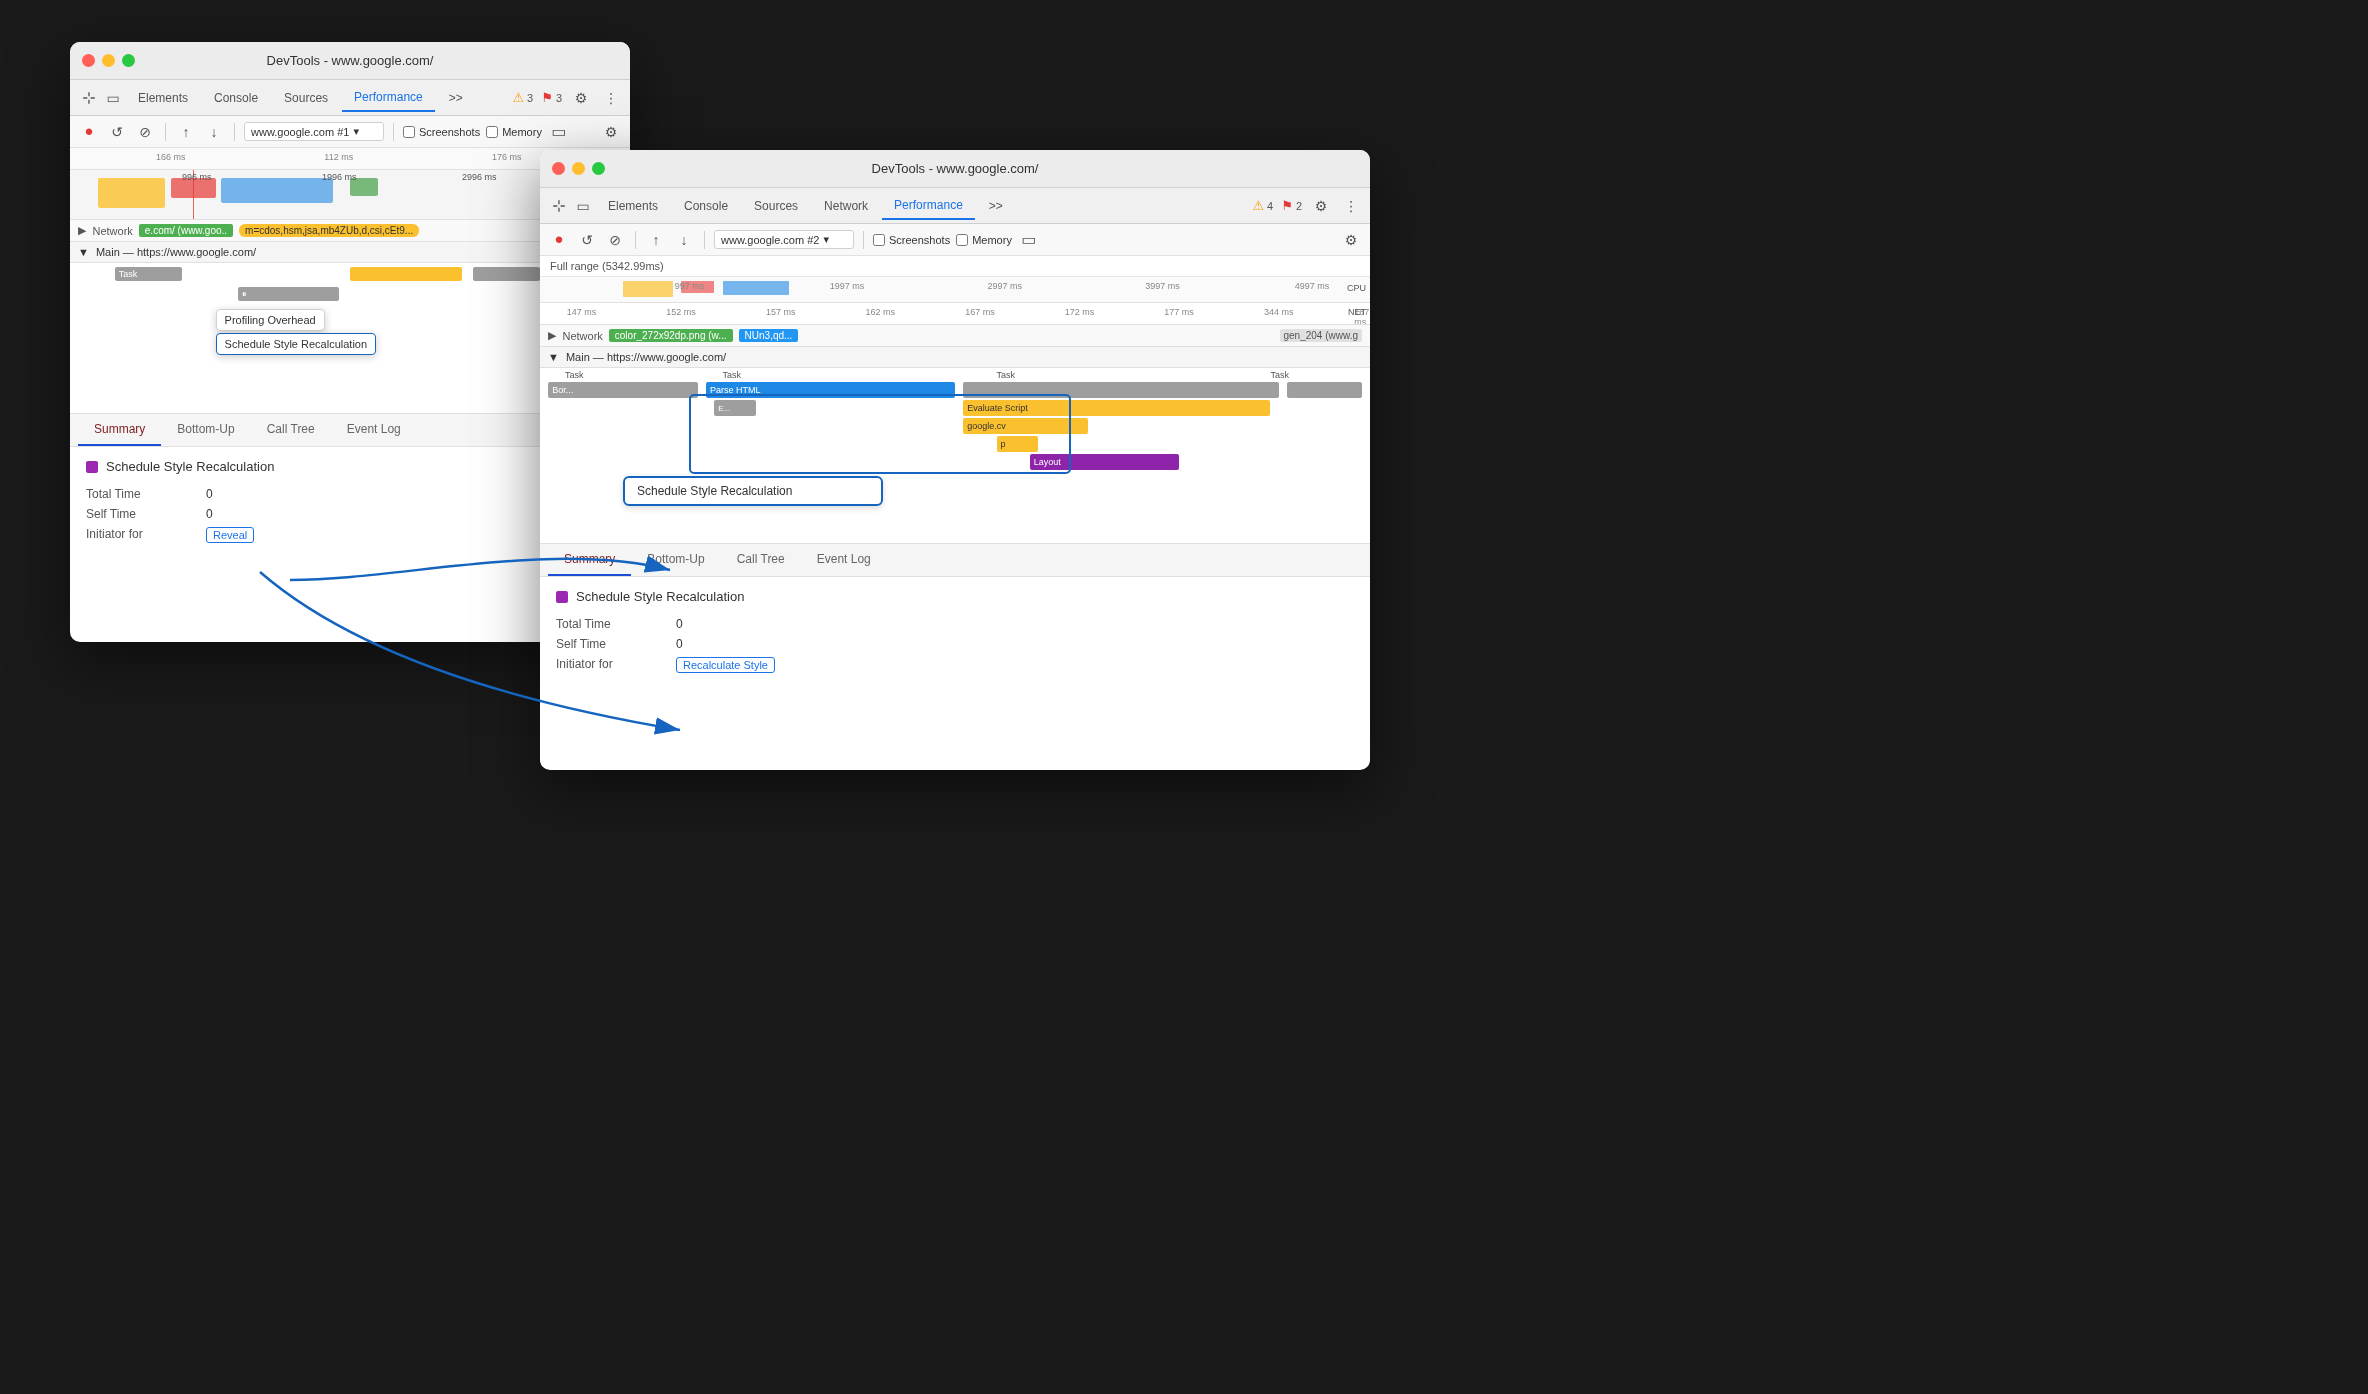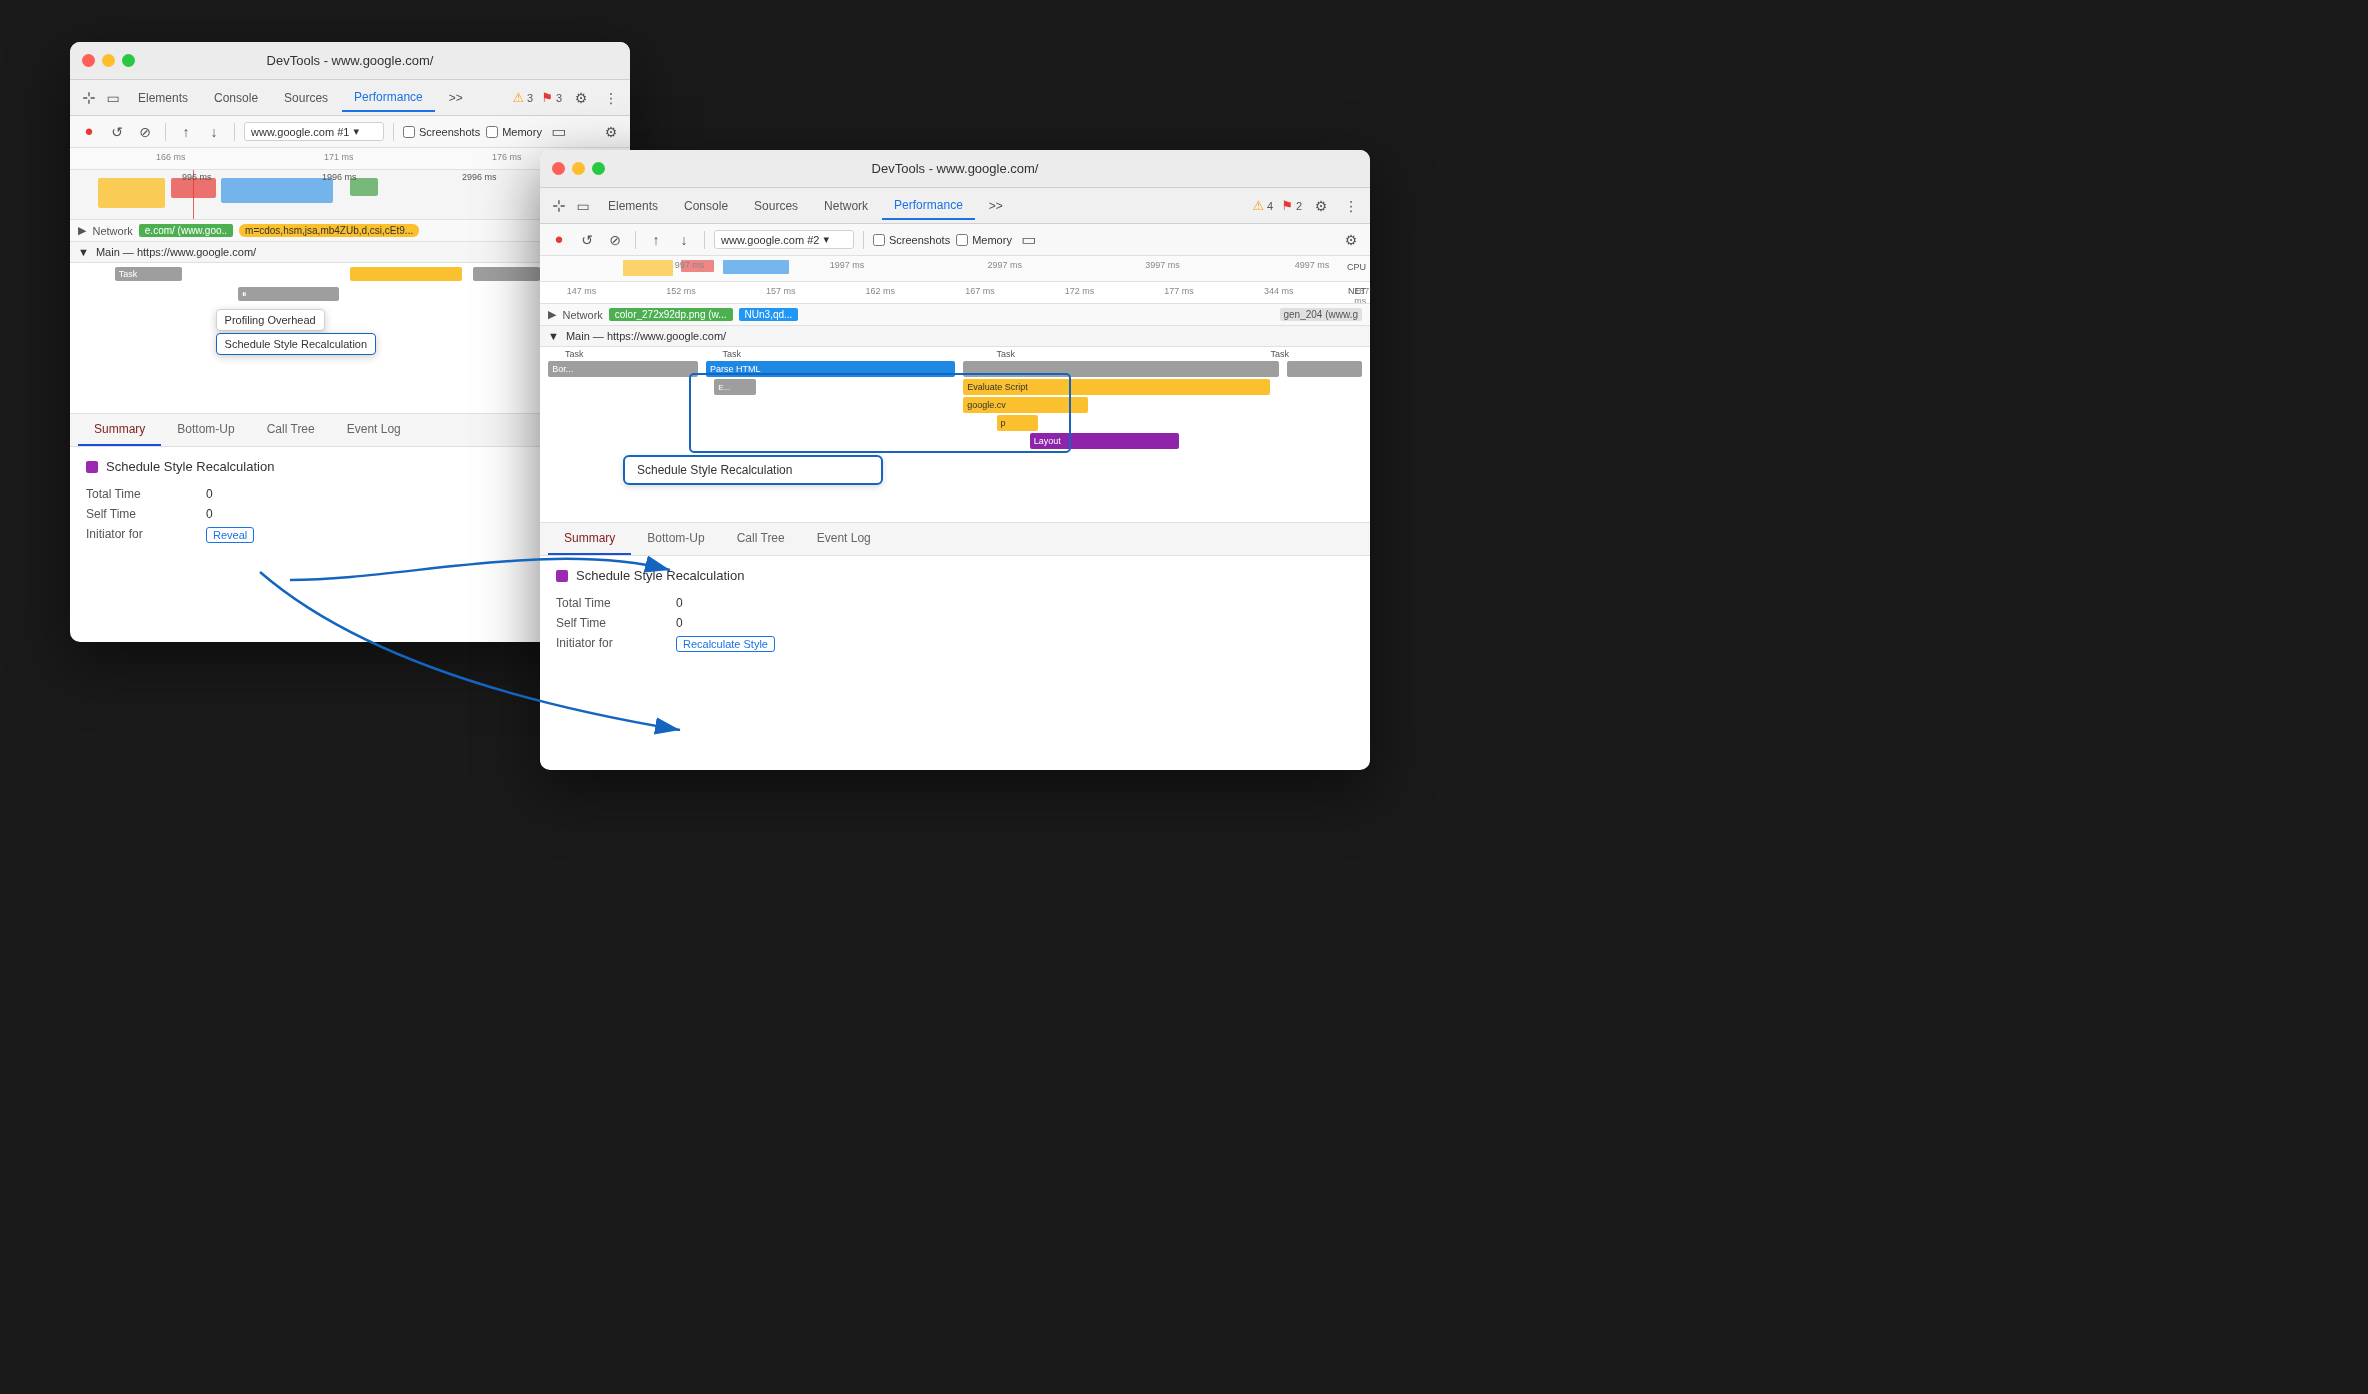--- a/index.html
+++ b/index.html
@@ -387,21 +387,21 @@
       <label>Memory</label>
     </div>
     <div class="toolbar-btn" style="font-size:16px;">▭</div>
     <div style="margin-left:auto;">
       <div class="toolbar-btn">⚙</div>
     </div>
   </div>
 
   <div class="ruler-container">
     <span class="ruler-tick" style="left:18%;">166 ms</span>
-    <span class="ruler-tick" style="left:48%;">171 ms</span>
+    <span class="ruler-tick" style="left:48%;">112 ms</span>
     <span class="ruler-tick" style="left:78%;">176 ms</span>
   </div>
 
   <div style="height:50px; background:#f5f5f5; position:relative; border-bottom:1px solid #e0e0e0; overflow:hidden;">
 
     <div style="position:absolute;top:8px;left:5%;width:12%;height:30px;background:#fbc02d;border-radius:2px;opacity:0.8;"></div>
     <div style="position:absolute;top:8px;left:18%;width:8%;height:20px;background:#e53935;border-radius:2px;opacity:0.7;"></div>
     <div style="position:absolute;top:8px;left:27%;width:20%;height:25px;background:#1e88e5;border-radius:2px;opacity:0.6;"></div>
     <div style="position:absolute;top:8px;left:50%;width:5%;height:18px;background:#43a047;border-radius:2px;opacity:0.7;"></div>
 
@@ -520,20 +520,21 @@
     <div class="toolbar-checkbox-group">
       <input type="checkbox" style="">
       <label>Memory</label>
     </div>
     <div class="toolbar-btn" style="font-size:16px;">▭</div>
     <div style="margin-left:auto;">
       <div class="toolbar-btn">⚙</div>
     </div>
   </div>
 
+  <div class="timeline-range-label">Full range (5342.99ms)</div>
 
   <div class="ruler-container" style="background:#fafafa;height:26px;position:relative;">
 
     <div style="position:absolute;top:4px;left:10%;width:6%;height:16px;background:#fbc02d;border-radius:1px;opacity:0.7;"></div>
     <div style="position:absolute;top:4px;left:17%;width:4%;height:12px;background:#e53935;border-radius:1px;opacity:0.6;"></div>
     <div style="position:absolute;top:4px;left:22%;width:8%;height:14px;background:#1e88e5;border-radius:1px;opacity:0.6;"></div>
     <span class="ruler-tick" style="left:18%;">997 ms</span>
     <span class="ruler-tick" style="left:37%;">1997 ms</span>
     <span class="ruler-tick" style="left:56%;">2997 ms</span>
     <span class="ruler-tick" style="left:75%;">3997 ms</span>

